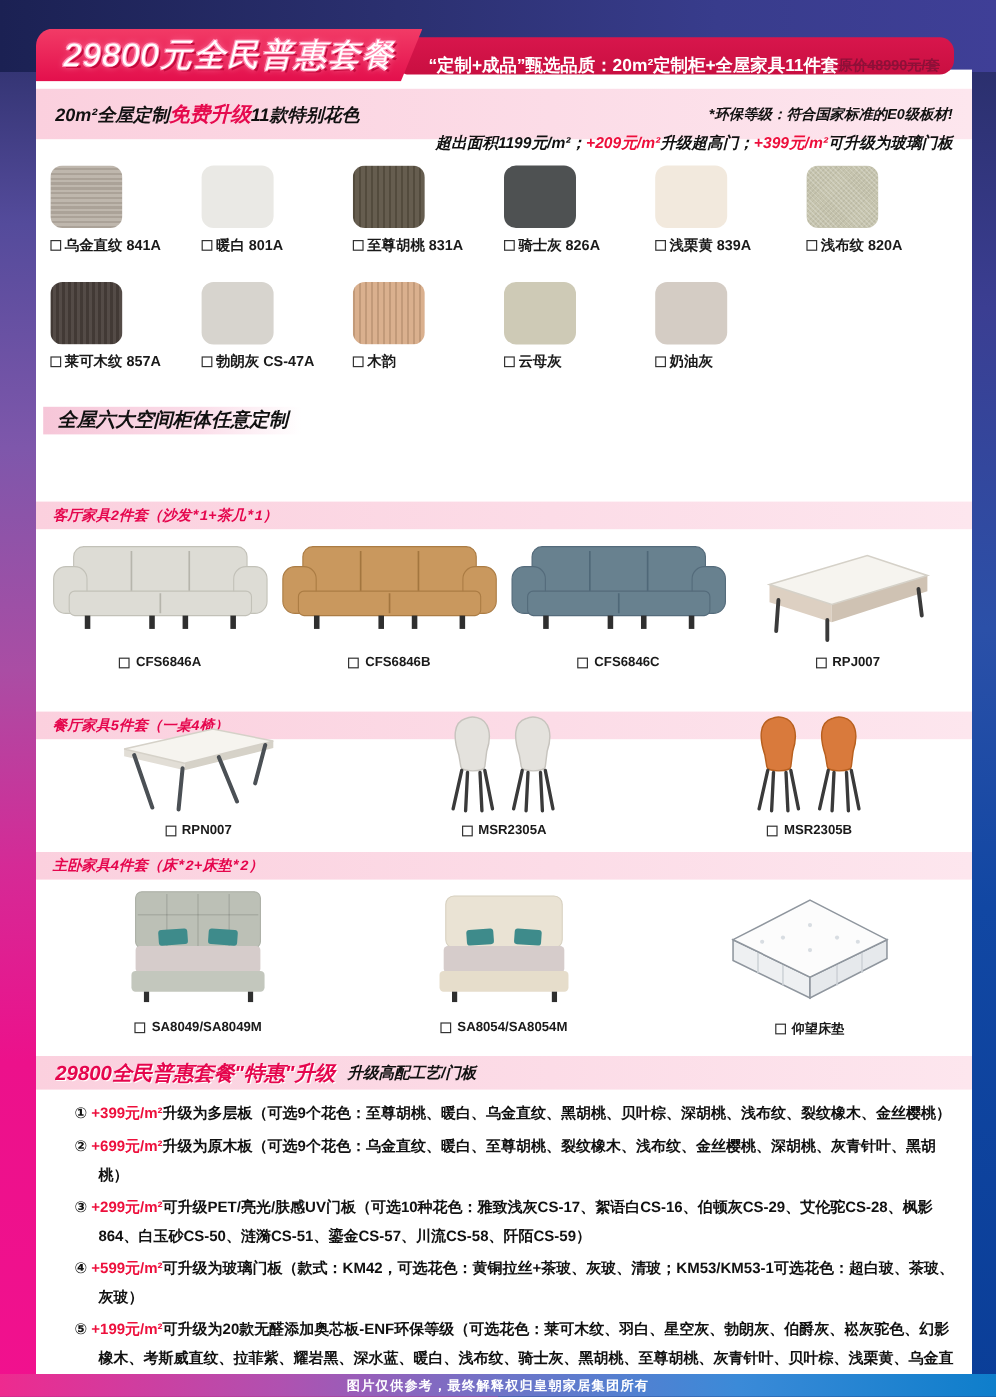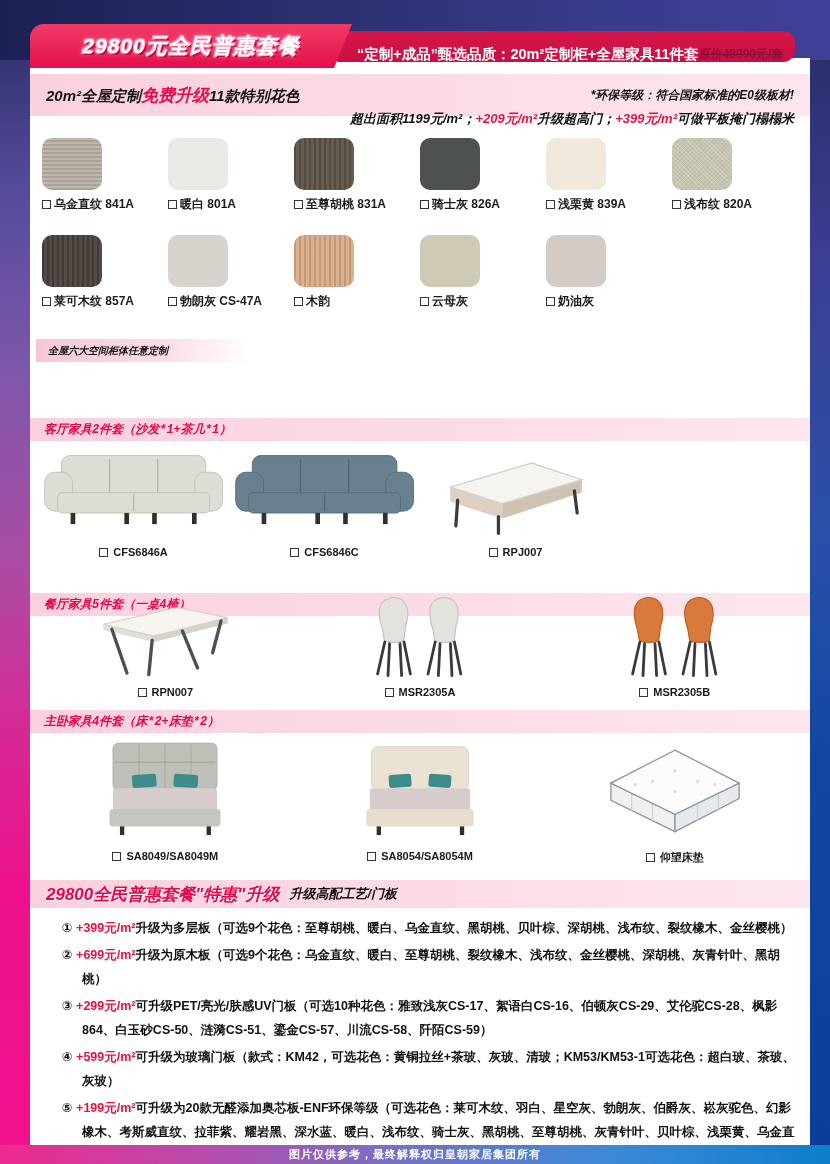--- a/index.html
+++ b/index.html
@@ -24,37 +24,37 @@
     background:linear-gradient(180deg,#d8164c,#c90f41); border-radius:4px 12px 12px 4px;
     display:flex; align-items:center; padding:16px 12px 0 22px; z-index:3; }
   .banner-sub { color:#ffffff; font-weight:bold; font-size:14.5px; white-space:nowrap; }
   .banner-price { margin-left:auto; color:#8e1038; font-weight:bold; font-size:12px;
     text-decoration:line-through; white-space:nowrap; }
   .banner-left { position:absolute; left:30px; top:24px; width:322px; height:44px;
     background:linear-gradient(180deg,#f23b66,#e30f4c);
     border-top-left-radius:14px;
     clip-path:polygon(0 0,100% 0,calc(100% - 18px) 100%,0 100%);
     display:flex; align-items:center; justify-content:center; z-index:4; }
-  .banner-title { color:#ffffff; font-size:21px; font-weight:700; font-style:italic;
+  .banner-title { color:#ffffff; font-size:27px; font-weight:400; font-style:italic;
     letter-spacing:1px; white-space:nowrap;
     text-shadow:-1px -1px 0 #ff8fb3, 1px -1px 0 #ff8fb3, -1px 1px 0 #ff8fb3, 2px 2px 0 #c40b3e, 0 0 6px #ff8fb3; }
   
   .band { position:absolute; left:0; width:100%; display:flex; align-items:center;
     background:linear-gradient(90deg,#fbd0de 0%,#fcdce7 55%,#fde6ee 100%); }
   .band-custom { top:16px; height:42px; padding:0 16px; justify-content:space-between; }
   .band-custom .main { font-size:15px; font-weight:bold; font-style:italic; color:#111; white-space:nowrap; }
   .band-custom .main .hl { color:#e60a4e; font-size:17px; }
   .eco-note { font-size:12px; font-weight:bold; font-style:italic; color:#111; white-space:nowrap; }
   .band-section { height:23px; padding:0 14px; }
   .band-section .t { font-size:12px; font-weight:bold; font-style:italic; color:#e5064d; white-space:nowrap;font-family:Liberation Mono, monospace; }
   .band-living { top:360px; } .band-dining { top:535px; } .band-bedroom { top:652px; }
   .band-space { position:absolute; left:6px; top:281px; width:215px; height:23px;
     display:flex; align-items:center; padding:0 12px;
     background:linear-gradient(90deg,#f6c6d8 0%,#fbdde9 60%,#ffffff 100%); }
-  .band-space .t { font-size:10px; font-weight:bold; font-style:italic; color:#111; white-space:nowrap; }
+  .band-space .t { font-size:16px; font-weight:bold; font-style:italic; color:#111; white-space:nowrap; }
   .band-upgrade { top:822px; height:28px; padding:0 16px; gap:10px;
     background:linear-gradient(90deg,#fbd0de 0%,#fcdce7 55%,#fde6ee 100%); }
   .band-upgrade .t1 { font-size:17px; font-weight:900; font-style:italic; color:#e5064d; white-space:nowrap;
     text-shadow:1px 1px 0 #ffffff; }
   .band-upgrade .t2 { font-size:13px; font-weight:bold; font-style:italic; color:#111; white-space:nowrap; }
   
   .note-line { position:absolute; top:52px; right:16px; font-size:13px; font-weight:bold;
     font-style:italic; color:#111; white-space:nowrap; }
   .note-line .red { color:#ed0f3c; }
   .cabinet-line { position:absolute; top:313px; left:16px; font-size:14.5px; font-weight:bold;
@@ -120,21 +120,21 @@
 <div class="bg-right"></div>
 <div class="bg-top"></div>
 
 <div class="card">
 
   <div class="band band-custom">
     <div class="main"><span>20m²全屋定制</span><span class="hl">免费升级</span><span>11款特别花色</span></div>
     <div class="eco-note">*环保等级：符合国家标准的E0级板材!</div>
   </div>
 
-  <div class="note-line"><span>超出面积1199元/m²；</span><span class="red">+209元/m²</span><span>升级超高门；</span><span class="red">+399元/m²</span><span>可做平板掩门榻榻米</span></div>
+  <div class="note-line"><span>超出面积1199元/m²；</span><span class="red">+209元/m²</span><span>升级超高门；</span><span class="red">+399元/m²</span><span>可升级为玻璃门板</span></div>
 
   <div class="swatch-row swatch-row1">
     <div class="swatch-cell">
       <div class="swatch tex-hgrain" style="background-color: rgb(180, 171, 160);"></div>
       <div class="swatch-label">
           <span class="cb"></span>
           <span>乌金直纹 841A</span>
         </div>
     </div>
     <div class="swatch-cell">
@@ -231,20 +231,39 @@
         <rect class="body" x="18" y="46" width="164" height="22" rx="5"></rect>
         <line class="seam" x1="100" y1="48" x2="100" y2="66"></line>
         <rect class="leg" x="32" y="68" width="5" height="12"></rect>
           <rect class="leg" x="90" y="68" width="5" height="12"></rect>
           <rect class="leg" x="120" y="68" width="5" height="12"></rect>
           <rect class="leg" x="163" y="68" width="5" height="12"></rect>
       </svg>
       <div class="plabel">
           <span class="cb"></span>
           <span>CFS6846A</span>
+        </div>
+    </div>
+    <div class="pcell">
+      <svg class="pimg-living sofa-b" viewBox="0 0 200 95">
+        <rect class="body" x="22" y="6" width="156" height="42" rx="9"></rect>
+        <line class="seam" x1="74" y1="10" x2="74" y2="46"></line>
+          <line class="seam" x1="126" y1="10" x2="126" y2="46"></line>
+        <rect class="body" x="4" y="24" width="30" height="42" rx="11"></rect>
+        <rect class="body" x="166" y="24" width="30" height="42" rx="11"></rect>
+        <rect class="body" x="18" y="46" width="164" height="22" rx="5"></rect>
+        <line class="seam" x1="100" y1="48" x2="100" y2="66"></line>
+        <rect class="leg" x="32" y="68" width="5" height="12"></rect>
+          <rect class="leg" x="90" y="68" width="5" height="12"></rect>
+          <rect class="leg" x="120" y="68" width="5" height="12"></rect>
+          <rect class="leg" x="163" y="68" width="5" height="12"></rect>
+      </svg>
+      <div class="plabel">
+          <span class="cb"></span>
+          <span>CFS6846B</span>
         </div>
     </div>
     <div class="pcell">
       <svg class="pimg-living sofa-c" viewBox="0 0 200 95">
         <rect class="body" x="22" y="6" width="156" height="42" rx="9"></rect>
         <line class="seam" x1="74" y1="10" x2="74" y2="46"></line>
           <line class="seam" x1="126" y1="10" x2="126" y2="46"></line>
         <rect class="body" x="4" y="24" width="30" height="42" rx="11"></rect>
         <rect class="body" x="166" y="24" width="30" height="42" rx="11"></rect>
         <rect class="body" x="18" y="46" width="164" height="22" rx="5"></rect>

